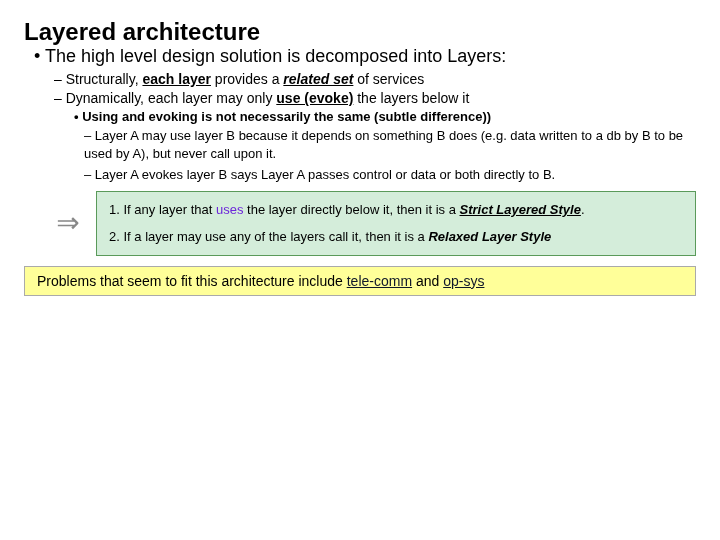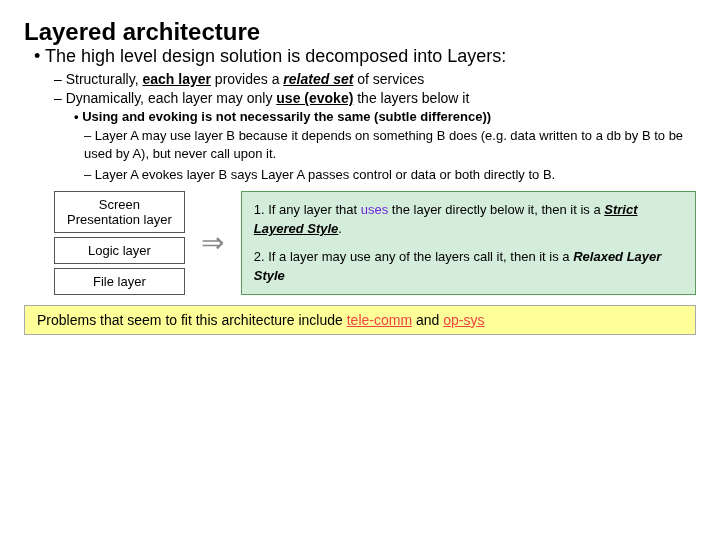--- a/index.html
+++ b/index.html
@@ -93,21 +93,21 @@
     .relaxed-style { font-style: italic; font-weight: bold; }
     .bottom-bar {
       background: #ffff99;
       border: 1.5px solid #aaa;
       padding: 6px 12px;
       font-size: 14px;
       margin-top: 10px;
       text-align: left;
     }
     .bottom-bar a, .bottom-bar span.link {
-      color: #ef4444;
+      color: #0f172a;
       text-decoration: underline;
     }
   </style>
 </head>
 <body>
 
 <h1>Layered architecture</h1>
 
 <div class="bullet-section">
   <div class="main-bullet">
@@ -127,32 +127,20 @@
   </div>
 
   <div class="sub-dash">
     – <span>Layer A may use layer B because it depends on something B does (e.g. data written to a db by B to be used by A), but never call upon it.</span>
   </div>
   <div class="sub-dash">
     – <span>Layer A <span class="underline">evokes</span> layer B says Layer A passes control or data or both directly to B.</span>
   </div>
 
   <div class="layer-and-rules">
-    <div class="layer-boxes">
-      <div class="layer-box">
-        <span>Screen</span><br>
-        <span>Presentation layer</span>
-      </div>
-      <div class="layer-box">
-        <span>Logic layer</span>
-      </div>
-      <div class="layer-box">
-        <span>File layer</span>
-      </div>
-    </div>
 
     <div class="arrow-container">
       <span class="arrow">⇒</span>
     </div>
 
     <div class="rules-box">
       <div class="rule">
         <span>1.</span>
         <span>If any layer that </span><span class="highlight-uses">uses</span><span> the layer </span><span class="underline">directly below it</span><span>, then it is a </span><span class="strict-style">Strict Layered Style</span><span>.</span>
       </div>

